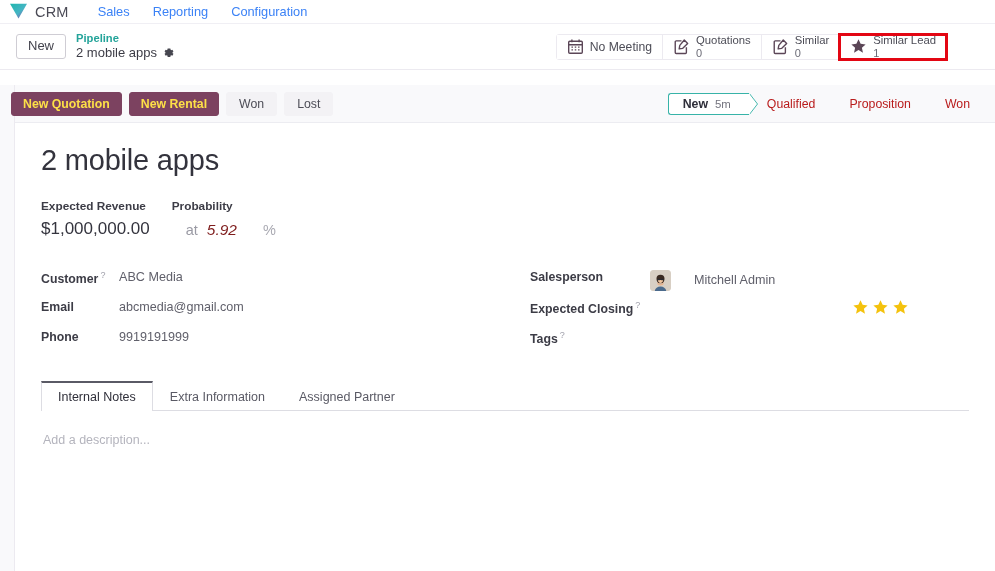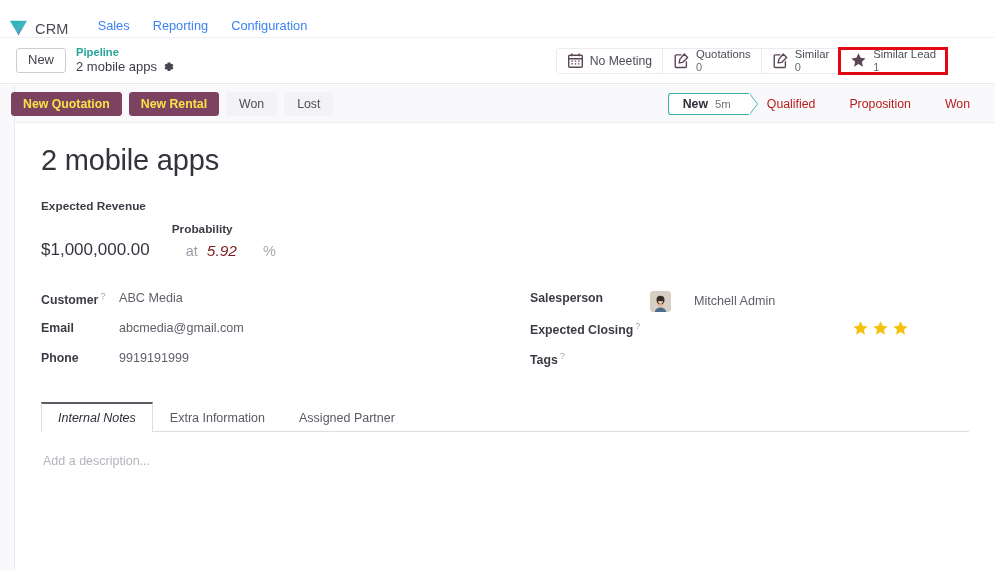--- a/index.html
+++ b/index.html
@@ -7,23 +7,23 @@
     width: 995px; height: 571px;
     background: #ffffff;
     font-family: "Liberation Sans", sans-serif;
     overflow: hidden;
     color: #374151;
   }
   body { position: relative; }
 
   
   .navbar {
-    height: 38px;
+    height: 24px;
     display: flex;
-    align-items: flex-end;
+    align-items: center;
     padding-left: 9px;
     background: #ffffff;
     border-bottom: 1px solid #f0eff4;
   }
   .brand { display: flex; align-items: center; gap: 7px; padding-right: 18px; }
   .logo-mark { width: 19px; height: 17px; display: block; }
   .brand-name { font-size: 14.5px; color: #4a4a55; letter-spacing: .2px; }
   .menu-items { display: flex; align-items: center; gap: 1px; }
   .menu-item {
     font-size: 12.8px; color: #3b82f6;
@@ -172,21 +172,21 @@
   .record-title {
     font-size: 29px;
     font-weight: 300;
     color: #33333d;
     letter-spacing: -0.2px;
     line-height: 1.1;
   }
 
   .rev-block { display: flex; margin-top: 22px; }
   .rev-col { display: flex; flex-direction: column; justify-content: space-between; }
-  .rev-col.prob { margin-left: 22px; margin-top: 23px; }
+  .rev-col.prob { margin-left: 22px; }
   .rev-label {
     font-size: 11.8px;
     font-weight: 700;
     color: #3c3c46;
     margin-bottom: 6px;
   }
   .rev-val-row { display: flex; align-items: baseline; }
   .rev-amount { font-size: 17px; color: #34343e; }
   .rev-at { font-size: 14.5px; color: #9a9aa4; margin: 0 9px 0 14px; }
   .rev-pct-num { font-size: 15.5px; color: #7f1d1d; font-style: italic; }
@@ -264,21 +264,20 @@
     margin-bottom: -1px;
     background: transparent;
     white-space: nowrap;
   }
   .nb-tab.active {
     color: #2f2f3a;
     background: #ffffff;
     border-color: #ddddE3;
     border-top: 2px solid #5a5a65;
     padding-top: 7px;
-    font-style: italic;
   }
   .nb-content { padding: 22px 2px; }
   .nb-placeholder {
     font-size: 12.5px;
     color: #b4b4bd;
     cursor: text;
   }
 </style>
 </head>
 <body>

